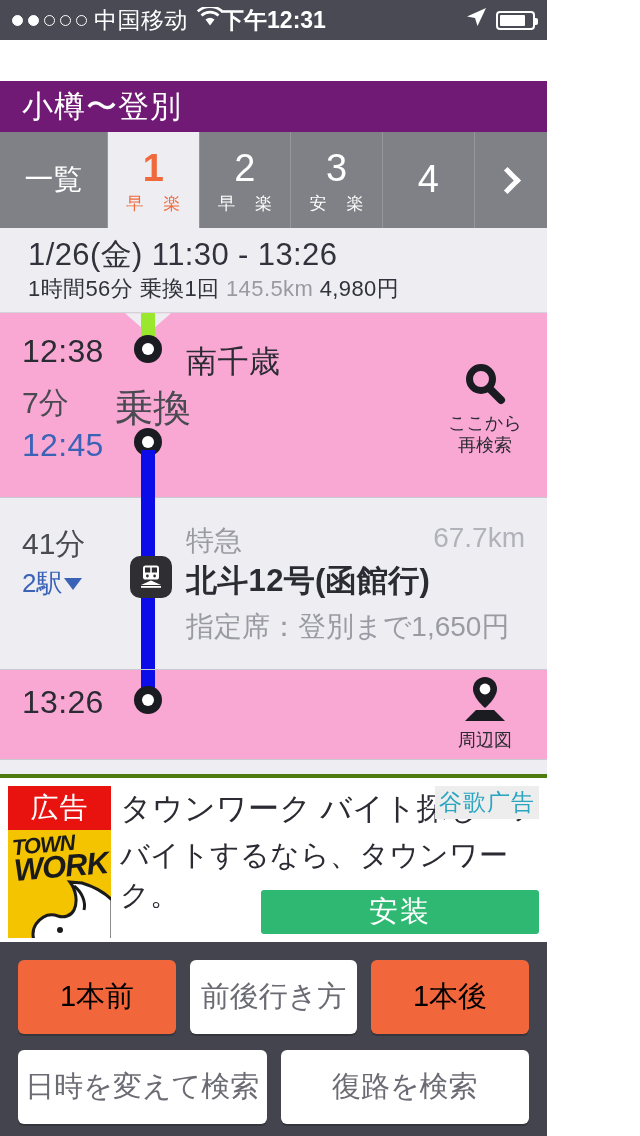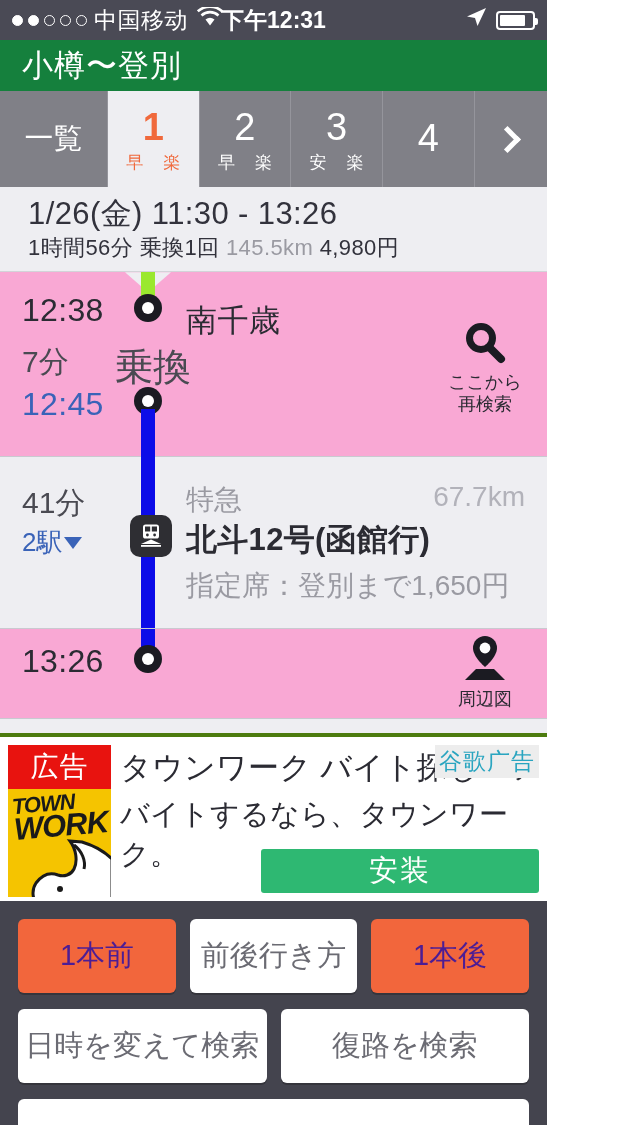--- a/index.html
+++ b/index.html
@@ -33,23 +33,23 @@
     position: relative; padding: 2px;
   }
   .battery::after {
     content: ""; position: absolute; right: -5px; top: 5px;
     width: 3px; height: 7px; background: #ffffff; border-radius: 0 2px 2px 0;
   }
   .battery i { display: block; height: 100%; background: #ffffff; border-radius: 1px; }
 
   
   .titlebar {
-    height: 51px; background: #15803d; color: #ffffff;
+    height: 51px; background: #701a75; color: #ffffff;
     display: flex; align-items: center; padding: 0 22px;
-    font-size: 31px; letter-spacing: 1px;
+    font-size: 31px; letter-spacing: 1px; margin-top: 41px;
   }
 
   
   .tabs { display: flex; height: 96px; background: #808087; }
   .tab {
     flex: 1 1 0; position: relative; display: flex; flex-direction: column;
     align-items: center; justify-content: center;
     border-right: 1px solid #95959c; color: #ffffff;
   }
   .tab.wide { flex: 1.18 1 0; }
@@ -158,21 +158,21 @@
     display: flex; align-items: center; justify-content: center; letter-spacing: 2px;
   }
 
   
   .bottombar { background: #44444e; padding: 18px 18px 0 18px; height: 224px; }
   .btnrow { display: flex; gap: 14px; margin-bottom: 16px; }
   .btn {
     border-radius: 6px; height: 74px; display: flex; align-items: center;
     justify-content: center; font-size: 29px; box-shadow: 0 2px 0 rgba(0,0,0,0.22);
   }
-  .btn.orange { background: #f2663c; color: #4c1d95; }
+  .btn.orange { background: #f2663c; color: #000000; }
   .btn.white { background: #ffffff; color: #6b6b73; }
   .btn.b1 { flex: 1.02 1 0; }
   .btn.b2 { flex: 1.08 1 0; }
   .btn.b3 { flex: 1.02 1 0; }
   .btn.half { flex: 1 1 0; }
   .btn.row3 { height: 74px; }
 </style>
 </head>
 <body>
 

